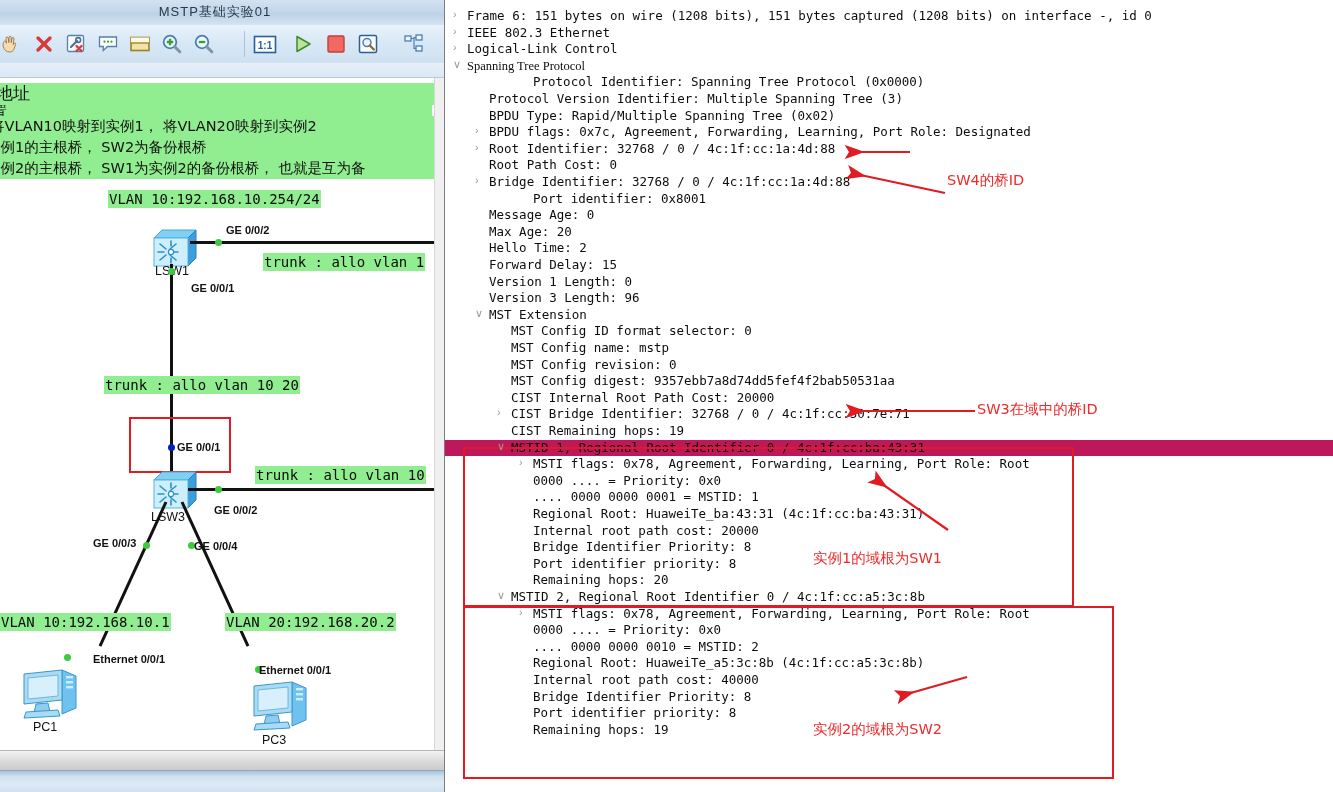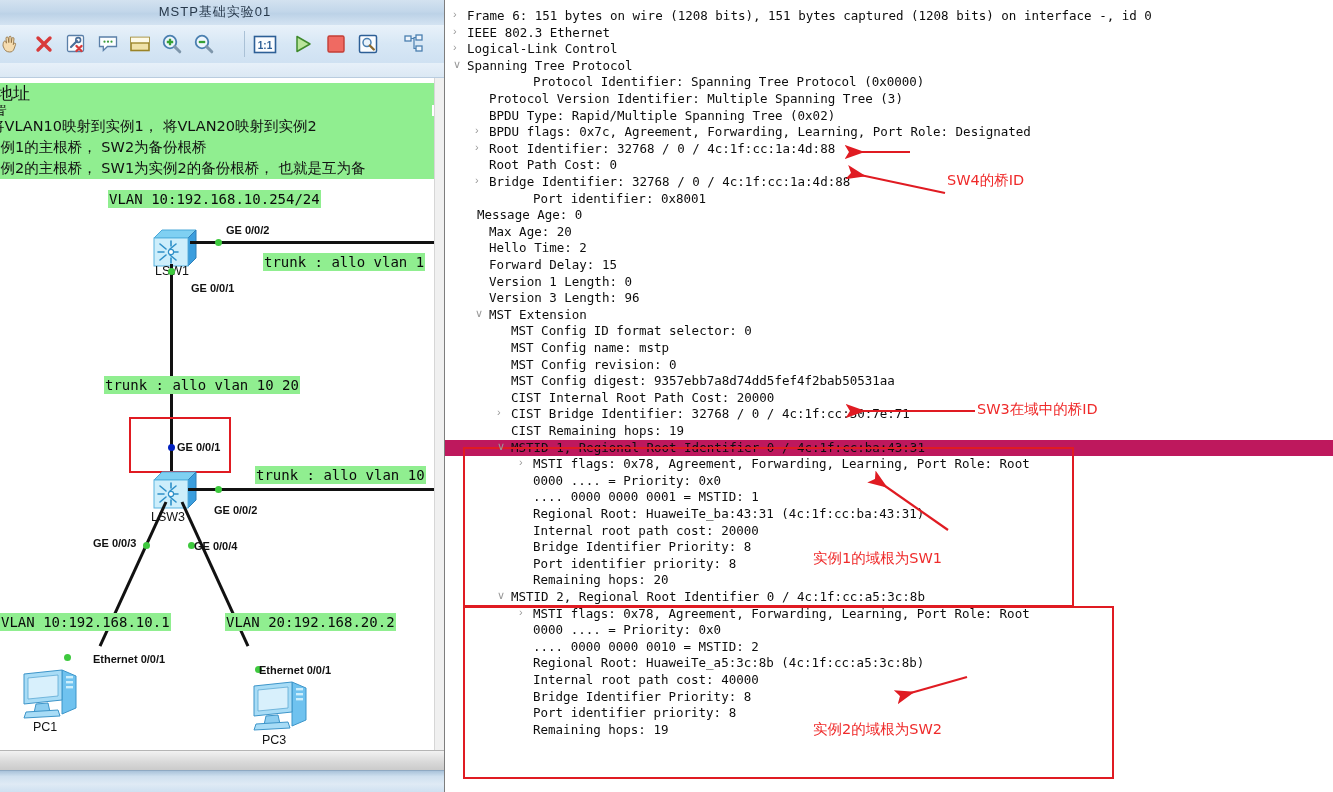--- a/index.html
+++ b/index.html
@@ -313,30 +313,30 @@
     <div class="ensp-statusbar"></div>
     <div class="ensp-statusbar2"></div>
     <div class="ensp-rightedge"></div>
   </div>
 
   <div id="wsk">
     <div id="ws-lines">
         <div class="ws-line" style="top: 8px;"><span style="margin-left: 22px;">Frame 6: 151 bytes on wire (1208 bits), 151 bytes captured (1208 bits) on interface -, id 0</span></div>
         <div class="ws-line" style="top: 24.6px;"><span style="margin-left: 22px;">IEEE 802.3 Ethernet</span></div>
         <div class="ws-line" style="top: 41.2px;"><span style="margin-left: 22px;">Logical-Link Control</span></div>
-        <div class="ws-line" style="top: 57.8px;"><span style="margin-left: 22px;">Spanning Tree Protocol</span></div>
+        <div class="ws-line" style="top: 57.8px; font-family: Liberation Serif, serif;"><span style="margin-left: 22px;">Spanning Tree Protocol</span></div>
         <div class="ws-line" style="top: 74.4px; margin-left: 44px;"><span style="margin-left: 44px;">Protocol Identifier: Spanning Tree Protocol (0x0000)</span></div>
         <div class="ws-line" style="top: 91px;"><span style="margin-left: 44px;">Protocol Version Identifier: Multiple Spanning Tree (3)</span></div>
         <div class="ws-line" style="top: 107.6px;"><span style="margin-left: 44px;">BPDU Type: Rapid/Multiple Spanning Tree (0x02)</span></div>
         <div class="ws-line" style="top: 124.2px;"><span style="margin-left: 44px;">BPDU flags: 0x7c, Agreement, Forwarding, Learning, Port Role: Designated</span></div>
         <div class="ws-line" style="top: 140.8px;"><span style="margin-left: 44px;">Root Identifier: 32768 / 0 / 4c:1f:cc:1a:4d:88</span></div>
         <div class="ws-line" style="top: 157.4px;"><span style="margin-left: 44px;">Root Path Cost: 0</span></div>
         <div class="ws-line" style="top: 174px;"><span style="margin-left: 44px;">Bridge Identifier: 32768 / 0 / 4c:1f:cc:1a:4d:88</span></div>
         <div class="ws-line" style="top: 190.6px; padding-left: 44px;"><span style="margin-left: 44px;">Port identifier: 0x8001</span></div>
-        <div class="ws-line" style="top: 207.2px;"><span style="margin-left: 32px;">Message Age: 0</span></div>
+        <div class="ws-line" style="top: 207.2px;"><span style="margin-left: 44px;">Message Age: 0</span></div>
         <div class="ws-line" style="top: 223.8px;"><span style="margin-left: 44px;">Max Age: 20</span></div>
         <div class="ws-line" style="top: 240.4px;"><span style="margin-left: 44px;">Hello Time: 2</span></div>
         <div class="ws-line" style="top: 257px;"><span style="margin-left: 44px;">Forward Delay: 15</span></div>
         <div class="ws-line" style="top: 273.6px;"><span style="margin-left: 44px;">Version 1 Length: 0</span></div>
         <div class="ws-line" style="top: 290.2px;"><span style="margin-left: 44px;">Version 3 Length: 96</span></div>
         <div class="ws-line" style="top: 306.8px;"><span style="margin-left: 44px;">MST Extension</span></div>
         <div class="ws-line" style="top: 323.4px;"><span style="margin-left: 66px;">MST Config ID format selector: 0</span></div>
         <div class="ws-line" style="top: 340px;"><span style="margin-left: 66px;">MST Config name: mstp</span></div>
         <div class="ws-line" style="top: 356.6px;"><span style="margin-left: 66px;">MST Config revision: 0</span></div>
         <div class="ws-line" style="top: 373.2px;"><span style="margin-left: 66px;">MST Config digest: 9357ebb7a8d74dd5fef4f2bab50531aa</span></div>

